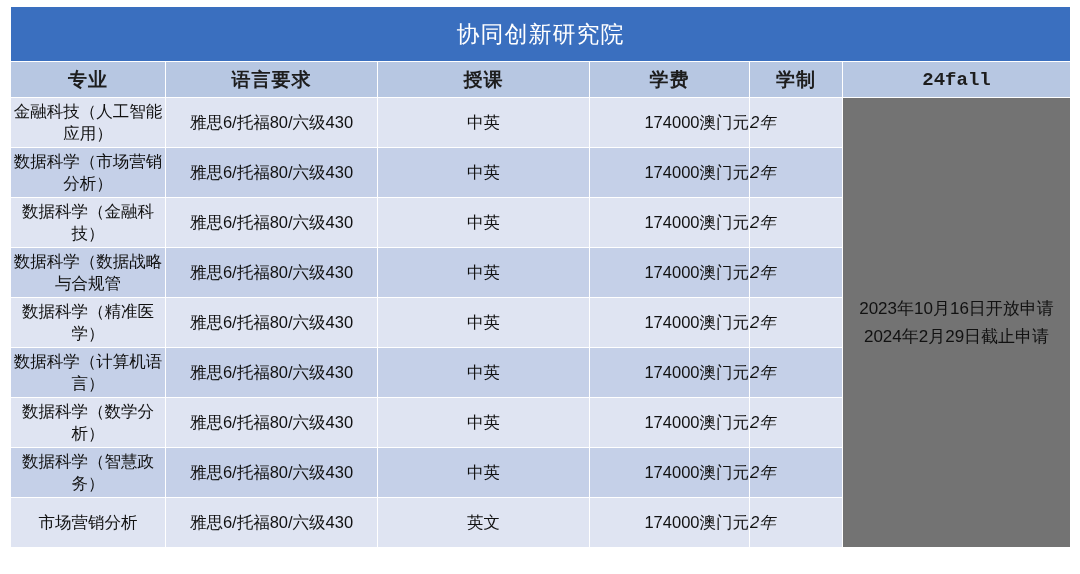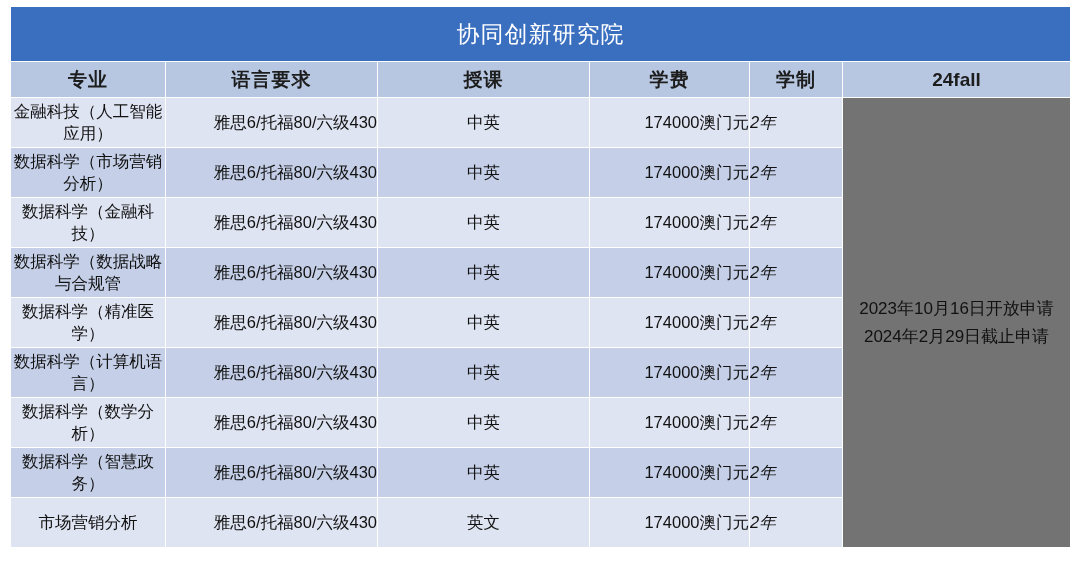--- a/index.html
+++ b/index.html
@@ -43,39 +43,39 @@
   .head-cell {
     background: #b7c7e2;
     color: #1d1d1d;
     text-align: center;
     font-size: 19px;
     font-weight: bold;
     height: 36px;
     letter-spacing: 1px;
   }
   .head-cell.mono {
-    font-family: Liberation Sans, sans-serif;
+    font-family: Liberation Mono, monospace;
     font-weight: bold;
     letter-spacing: 0px;
   }
   .row-a td {
     background: #dfe4f2;
   }
   .row-b td {
     background: #c5d0e8;
   }
   td.c-major {
     text-align: center;
     font-size: 16.5px;
     color: #111111;
     padding: 3px 4px;
     line-height: 1.28;
   }
   td.c-lang {
-    text-align: right;
+    text-align: center;
     font-size: 16.5px;
     color: #111111;
     padding: 3px 6px;
     white-space: nowrap;
   }
   td.c-teach {
     text-align: center;
     font-size: 16.5px;
     color: #111111;
   }

